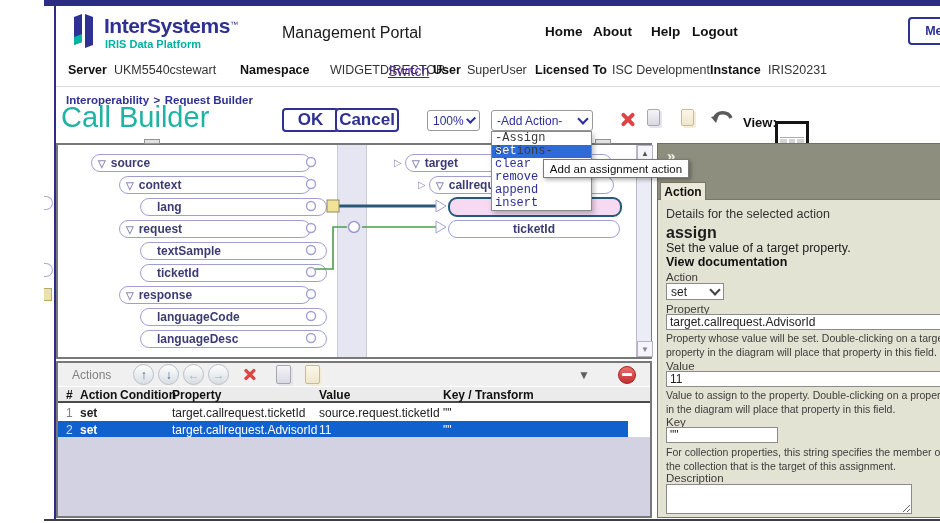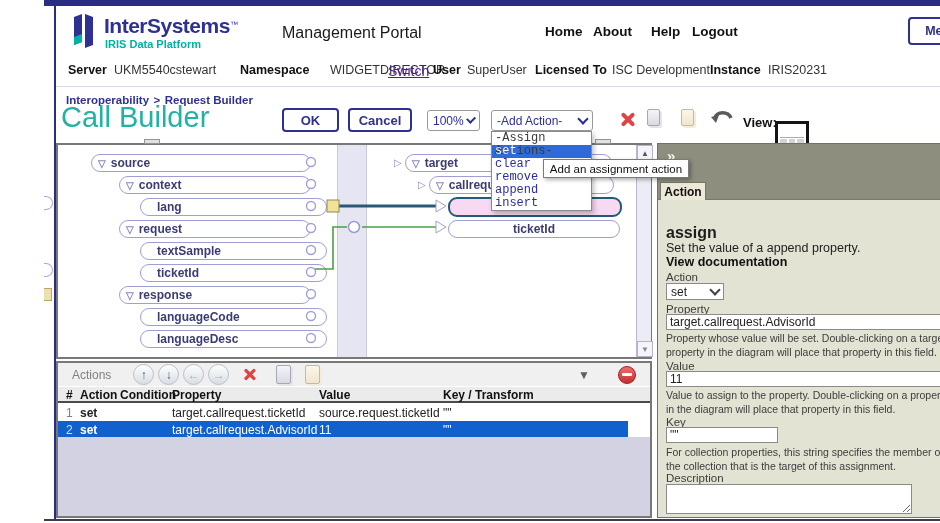--- a/index.html
+++ b/index.html
@@ -18,21 +18,21 @@
   .menu-btn{width:67px;height:28px;border:2px solid #2e3192;border-radius:4px;background:#fff;
             color:#2e3192;font-weight:bold;font-size:12.5px;display:flex;align-items:center;justify-content:center;cursor:pointer;}
   .info-label{font-weight:bold;font-size:12.5px;color:#111;}
   .info-value{font-size:12.5px;color:#333;}
   .switch-link{font-size:14px;color:#4c1d95;text-decoration:underline;cursor:pointer;}
   .divider{left:12px;top:86px;width:926px;height:1px;background:#d9d9e6;}
   .crumb{font-size:11.5px;font-weight:bold;color:#2e3192;}
   .page-title{font-size:29px;color:#20b2a2;}
   
   .btn{border:2px solid #2e3192;border-radius:4px;background:#fff;color:#2e3192;
-       font-weight:bold;font-size:13px;display:flex;align-items:center;justify-content:center;cursor:pointer;}
+       font-weight:bold;font-size:17px;display:flex;align-items:center;justify-content:center;cursor:pointer;}
   .select{border:1px solid #999;border-radius:3px;background:#fff;color:#2b2e9a;font-size:12px;
           display:flex;align-items:center;justify-content:space-between;padding:0 5px;cursor:pointer;}
   .chev{width:6px;height:6px;border-right:2px solid #2b2e9a;border-bottom:2px solid #2b2e9a;
         transform:rotate(45deg);margin-left:4px;margin-top:-3px;}
   .xcross{position:relative;width:17px;height:17px;cursor:pointer;}
   .xcross:before,.xcross:after{content:"";position:absolute;left:7px;top:0;width:4px;height:17px;
         background:#de4444;border-radius:2px;}
   .xcross:before{transform:rotate(45deg);} .xcross:after{transform:rotate(-45deg);}
   .doc{width:13px;height:17px;border:1px solid #a6a6b4;border-radius:2px;
        background:linear-gradient(#f4f4f8,#d9d9e2);box-shadow:2px 2px 0 #e4e4ea;cursor:pointer;}
@@ -156,21 +156,21 @@
   <div class="abs divider"></div>
 
   <div class="abs" style="left:22px;top:90px;">
     <span class="crumb">Interoperability</span>
     <span class="crumb">&gt;</span>
     <span class="crumb">Request Builder</span>
   </div>
   <div class="abs page-title" style="left:17px;top:101px;">Call Builder</div>
 
   <div class="abs btn" style="left:238px;top:108px;width:57px;height:24px;">OK</div>
-  <div class="abs btn" style="left:304px;top:108px;width:64px;height:24px;">Cancel</div>
+  <div class="abs btn" style="left:291px;top:108px;width:64px;height:24px;">Cancel</div>
   <div class="abs select" style="left:383px;top:110px;width:53px;height:21px;">
     <span>100%</span>
       <span class="chev"></span>
   </div>
   <div class="abs select" style="left:447px;top:110px;width:102px;height:21px;">
     <span>-Add Action-</span>
       <span class="chev"></span>
   </div>
   <div class="abs xcross" style="left:575px;top:111px;"></div>
   <div class="abs doc" style="left:603px;top:109px;"></div>
@@ -334,22 +334,23 @@
   </div>
   <div class="abs b-empty"></div>
 
   <div class="abs rpanel"></div>
   <div class="abs rhead">
     <span class="expander" style="position:absolute;left:9px;top:3px;">»</span>
   </div>
   <div class="abs rtab">Action</div>
   <div class="abs rtab-line"></div>
 
+  <div class="abs r-intro" style="left:622px;top:207px;">Details for the selected action</div>
   <div class="abs r-name" style="left:622px;top:224px;">assign</div>
-  <div class="abs r-desc" style="left:622px;top:241px;">Set the value of a append property.</div>
+  <div class="abs r-desc" style="left:622px;top:241px;">Set the value of a target property.</div>
   <div class="abs r-doc" style="left:622px;top:255px;">View documentation</div>
 
   <div class="abs r-label" style="left:622px;top:271px;">Action</div>
   <div class="abs mini-select" style="left:622px;top:283px;">
     <span>set</span>
       <span class="chev"></span>
   </div>
 
   <div class="abs r-label" style="left:622px;top:303px;">Property</div>
   <input class="abs field" style="left: 622px; top: 314px; width: 293px;" readonly="" value="target.callrequest.AdvisorId">

